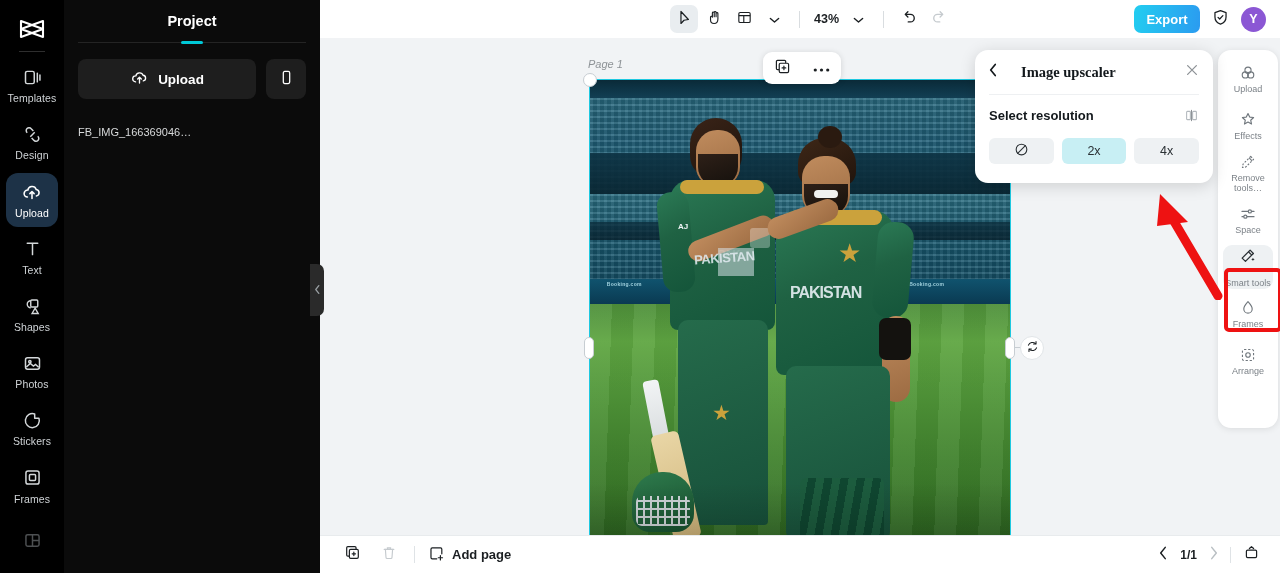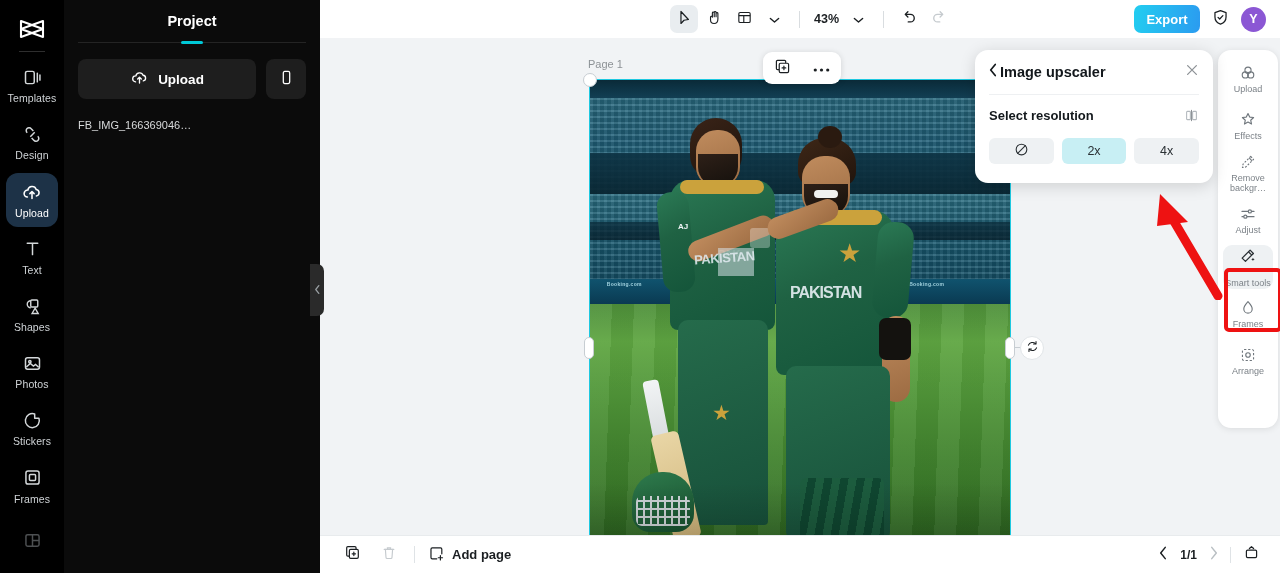--- a/index.html
+++ b/index.html
@@ -66,21 +66,21 @@
     background: #1c1c1c; overflow: hidden;
     display: flex; align-items: center; justify-content: center;
   }
   .asset-img { width: 43px; height: 69px; position: relative; overflow: hidden; }
   .badge {
     position: absolute; left: 0; top: 3px;
     background: #000000; color: #ffffff; font-size: 10px; font-weight: bold;
     padding: 2px 6px; border-radius: 4px; z-index: 3;
   }
   .asset-name {
-    margin-top: 4px; font-size: 11px; color: #d8dadb;
+    margin-top: 11px; font-size: 11px; color: #d8dadb;
     white-space: nowrap; overflow: hidden; width: 112px; text-align: center;
   }
   #panel-collapse {
     position: absolute; left: 310px; top: 264px; width: 14px; height: 52px;
     background: #2a2a2a; border-radius: 0 7px 7px 0;
     display: flex; align-items: center; justify-content: center; cursor: pointer;
     z-index: 40;
   }
 
   
@@ -115,21 +115,21 @@
     width: 25px; height: 25px; border-radius: 50%; background: #8b57d4;
     color: #fff; font-size: 12.5px; font-weight: bold;
     display: flex; align-items: center; justify-content: center; cursor: pointer;
   }
 
   
   #canvas-area {
     position: absolute; left: 320px; top: 38px; width: 960px; height: 497px;
     background: #f1f3f5; overflow: hidden;
   }
-  #page-label { position: absolute; left: 268px; top: 20px; font-size: 11px; color: #8d9296; }
+  #page-label { position: absolute; left: 268px; top: 20px; font-size: 11px; color: #8d9296; font-style: italic; }
   #page {
     position: absolute; left: 270px; top: 42px; width: 420px; height: 492px;
     background: #f1f3f5; outline: 1.5px solid #1ec8e0;
   }
   #photo { position: absolute; left: 270px; top: 42px; width: 420px; height: 458px; overflow: hidden; }
   .handle {
     position: absolute; background: #ffffff; border: 1px solid #c7cdd2;
     border-radius: 10px; z-index: 20;
   }
   #h-tl { left: 263px; top: 35px; width: 14px; height: 14px; border-radius: 50%; }
@@ -187,21 +187,21 @@
   #bb-right { position: absolute; right: 20px; display: flex; align-items: center; gap: 12px; }
   #pagecount { font-size: 12px; font-weight: bold; color: #1b1f22; text-align: center; }
 
   
   #upscaler {
     position: absolute; left: 975px; top: 50px; width: 238px; height: 133px;
     background: #ffffff; border-radius: 13px;
     box-shadow: 0 3px 16px rgba(0,0,0,.15); z-index: 60;
   }
   #us-head { display: flex; align-items: center; height: 44px; padding: 0 14px; }
-  #us-title { font-size: 14.5px; font-weight: bold; color: #13181c; margin-left: 2px; flex: 1; }
+  #us-title { font-size: 14.5px; font-weight: bold; color: #13181c; margin-left: 23px; flex: 1; font-family: Liberation Serif, serif; }
   #us-rule { height: 1px; background: #eef0f2; margin: 0 14px; }
   #us-sub-row { display: flex; padding: 13px 14px 0; }
   #us-sub { font-size: 13px; font-weight: bold; color: #13181c; flex: 1; }
   #us-opts { display: flex; gap: 8px; padding: 11px 14px 0; }
   .us-opt {
     flex: 1; height: 26px; border-radius: 6px; background: #eef1f3;
     display: flex; align-items: center; justify-content: center;
     font-size: 12.5px; color: #2a3034; cursor: pointer;
   }
   .us-opt.active { background: #c8eff4; }
@@ -666,31 +666,31 @@
       </span>
       <span class="rr-lbl">Effects</span>
     </div>
     <div class="rr-item">
       <span class="rr-ico">
         <svg width="18" height="18" viewBox="0 0 24 24" fill="none" stroke="#6f767c" stroke-width="1.5">
           <path d="M15.6 4.6l3.8 3.8L9.2 18.6l-4.6.8.8-4.6z" stroke-linejoin="round" stroke-dasharray="2.6 2"></path>
           <path d="M13.6 6.6l3.8 3.8"></path>
         </svg>
       </span>
-      <span class="rr-lbl">Remove backgr…</span>
+      <span class="rr-lbl">Remove tools…</span>
     </div>
     <div class="rr-item">
       <span class="rr-ico">
         <svg width="18" height="18" viewBox="0 0 24 24" fill="none" stroke="#6f767c" stroke-width="1.6">
           <path d="M4 8.5h16M4 15.5h16" stroke-linecap="round"></path>
           <circle cx="14.5" cy="8.5" r="2.1" fill="#ffffff"></circle>
             <circle cx="8.5" cy="15.5" r="2.1" fill="#ffffff"></circle>
         </svg>
       </span>
-      <span class="rr-lbl">Adjust</span>
+      <span class="rr-lbl">Space</span>
     </div>
     <div class="rr-item sel">
       <span class="rr-ico">
         <svg width="18" height="18" viewBox="0 0 24 24" fill="none" stroke="#2a3034" stroke-width="1.7">
           <path d="M14.8 4.2l4.4 4.4L8.6 19.2l-4.4-4.4z" stroke-linejoin="round"></path>
           <path d="M12.6 6.4l4.4 4.4"></path>
           <path d="M18.6 14.2l.7 1.6 1.6.7-1.6.7-.7 1.6-.7-1.6-1.6-.7 1.6-.7z" fill="#2a3034" stroke="none"></path>
         </svg>
       </span>
       <span class="rr-lbl">Smart tools</span>

